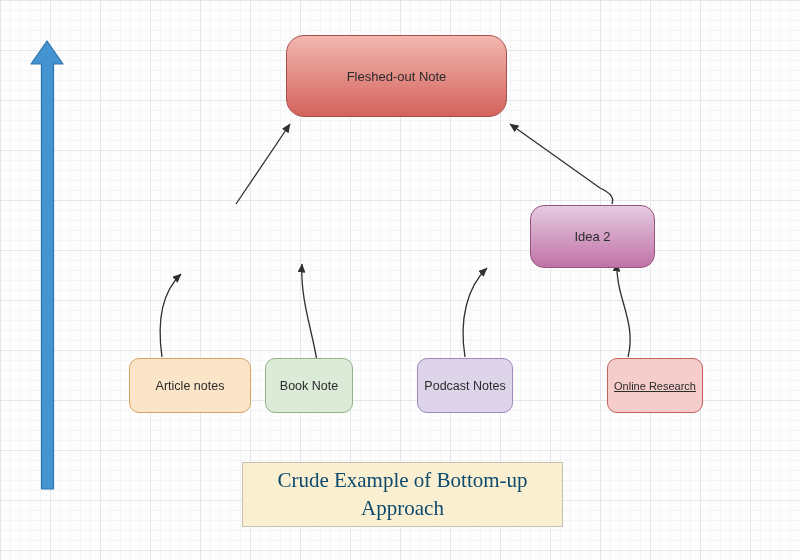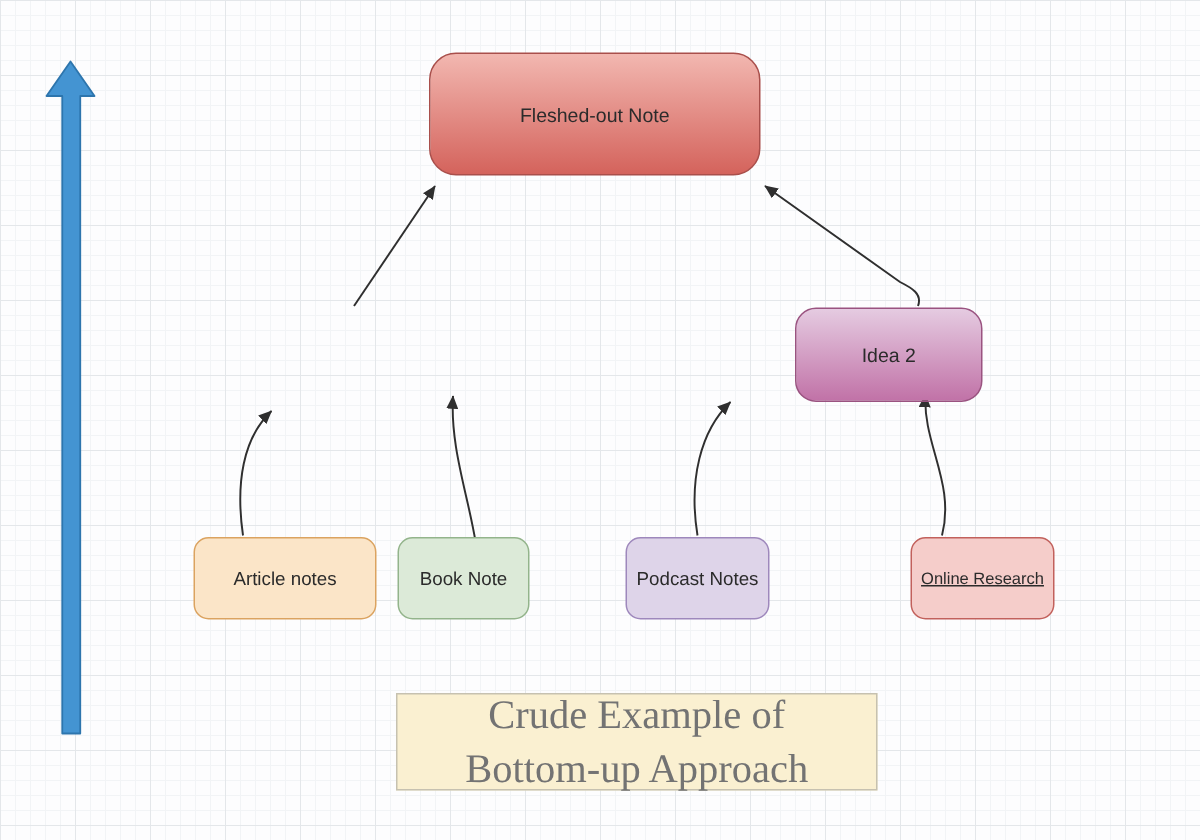--- a/index.html
+++ b/index.html
@@ -93,25 +93,24 @@
     position: absolute;
     left: 242px; top: 462px; width: 321px; height: 65px;
     box-sizing: border-box;
     border: 1px solid #C6C1B0;
     background: #FAF0D1;
     display: flex;
     align-items: center;
     justify-content: center;
     text-align: center;
     font-family: "Liberation Serif", "DejaVu Serif", serif;
-    font-size: 27px;
+    font-size: 21px;
     line-height: 1.3;
-    color: #737373;
+    color: #0c4a6e;
     padding: 0 14px;
-    margin-left: 22px;
   }
 </style>
 </head>
 <body>
 
 <div class="canvas">
 
   <svg class="overlay" viewBox="0 0 800 560" xmlns="http://www.w3.org/2000/svg">
     <defs>
       <marker id="arrowhead" markerUnits="userSpaceOnUse" markerWidth="10" markerHeight="8" refX="8.5" refY="4" orient="auto">

